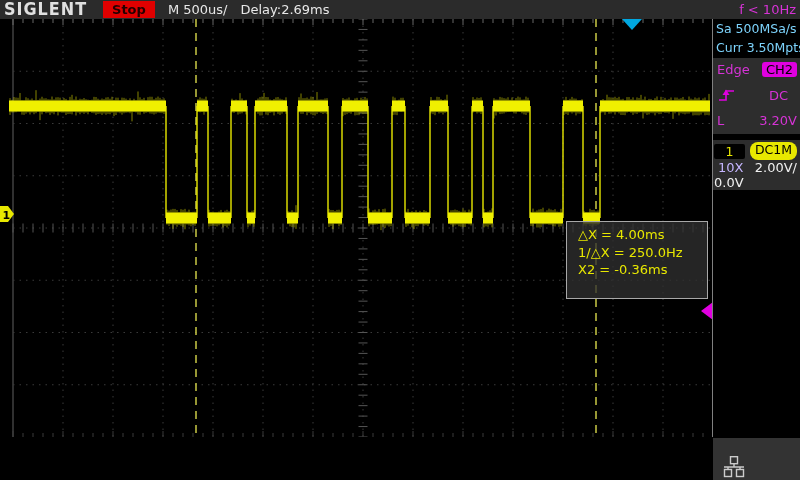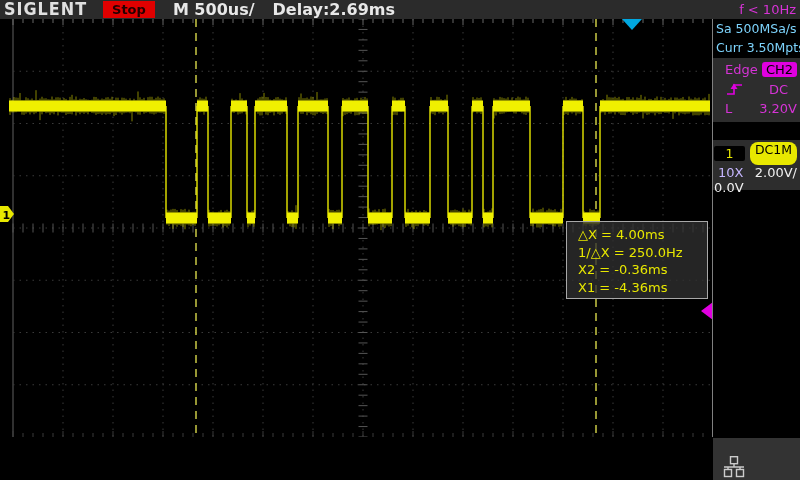--- a/index.html
+++ b/index.html
@@ -5,44 +5,44 @@
   html,body{margin:0;padding:0;background:#000;}
   #screen{position:relative;width:800px;height:480px;background:#000;overflow:hidden;
           font-family:"DejaVu Sans",sans-serif;-webkit-font-smoothing:none;}
   
   .topbar{position:absolute;left:0;top:0;width:800px;height:19px;background:#2b2b2b;
           display:flex;align-items:center;}
   .logo{margin-left:4px;font-size:16px;font-weight:bold;color:#e0e0e0;letter-spacing:1px;
         transform:scaleY(1.05);}
   .stop-badge{margin-left:16px;height:17px;line-height:17px;padding:0 9px;background:#e00000;
         color:#250000;font-size:13px;font-weight:bold;}
-  .tb-text{margin-left:18px;color:#e8e8e8;font-size:16px;white-space:nowrap;font-weight:bold;}
+  .tb-text{margin-left:13px;color:#e8e8e8;font-size:13px;white-space:nowrap;}
   .trig-freq{margin-left:auto;margin-right:4px;color:#d633d6;font-size:13px;}
   
   #grat{position:absolute;left:0;top:19px;}
   
   .meas-box{position:absolute;left:566px;top:221px;width:142px;height:78px;box-sizing:border-box;
         background:rgba(48,48,48,0.78);border:1px solid #a8a8a8;z-index:6;
         color:#e8e800;font-size:13px;line-height:17.5px;padding:4px 0 0 11px;white-space:nowrap;}
   
   .vsep{position:absolute;left:712px;top:19px;width:1px;height:418px;background:#808080;z-index:2;}
   .rp-block{position:absolute;left:713px;width:87px;box-sizing:border-box;}
   .rp-sample{top:19px;height:39px;background:#000;color:#7dd3fc;font-size:12.5px;
         line-height:19px;padding-left:3px;white-space:nowrap;}
-  .rp-trig{top:58px;height:64px;background:#2d2d2d;color:#d633d6;font-size:13px;
-        display:flex;flex-direction:column;justify-content:space-between;padding:4px 3px 6px 12px;}
+  .rp-trig{top:58px;height:76px;background:#2d2d2d;color:#d633d6;font-size:13px;
+        display:flex;flex-direction:column;justify-content:space-between;padding:4px 3px 6px 4px;}
   .rp-row{display:flex;align-items:center;justify-content:space-between;}
   .src-badge{background:#e000e0;color:#000;font-weight:normal;border-radius:3px;
         padding:0 4px;height:15px;line-height:15px;font-size:13px;}
   .dc-label{margin-right:9px;}
   .rp-ch{top:140px;height:50px;background:#2d2d2d;color:#f0f0f0;font-size:13px;
         display:flex;flex-direction:column;justify-content:space-between;padding:2px 3px 2px 1px;}
   .ch-num-badge{background:#000;color:#e8e800;width:31px;height:15px;line-height:15px;
         text-align:center;border-radius:2px;font-size:12.5px;}
-  .ch-coup-badge{background:#e8e800;color:#000;border-radius:8px;padding:0 5px;height:23px;
+  .ch-coup-badge{background:#e8e800;color:#000;border-radius:8px;padding:0 5px;height:18px;
         line-height:15px;font-size:12.5px;}
   .probe{color:#c4b5fd;margin-left:4px;}
   .offset-row{padding-right:3px;}
   .rp-lan{top:438px;height:42px;background:#333;display:flex;align-items:flex-end;}
   .rp-lan svg{margin:0 0 2px 8px;}
 </style>
 </head>
 <body>
 
 <div id="screen">
@@ -752,21 +752,20 @@
       <polygon points="622,0 642,0 632,11" fill="#00a7e0"></polygon>
       <polygon points="713,283 713,301 701,292" fill="#e000e0"></polygon>
       <polygon points="0,187 8,187 14,195 8,203 0,203" fill="#e8e800"></polygon>
       <text x="2.5" y="199.5" fill="#000" font-size="11" font-weight="bold">1</text>
     </svg>
 
   <div class="meas-box">
     <div>△X = 4.00ms</div>
     <div>1/△X = 250.0Hz</div>
     <div>X2 = -0.36ms</div>
-    <div>X1 = -4.36ms</div>
   </div>
 
   <div class="vsep"></div>
 
   <div class="rp-block rp-sample">
     <div>Sa 500MSa/s</div>
     <div>Curr 3.50Mpts</div>
   </div>
 
   <div class="rp-block rp-trig">

